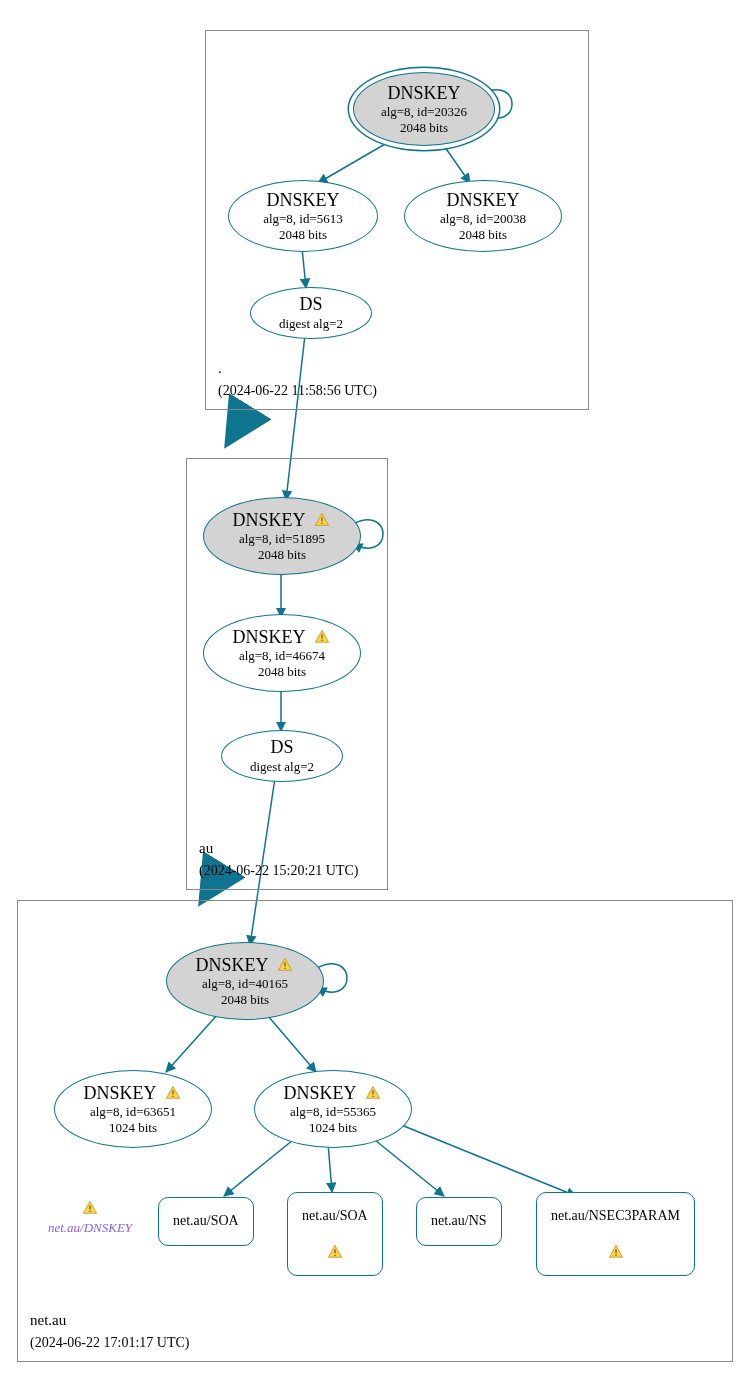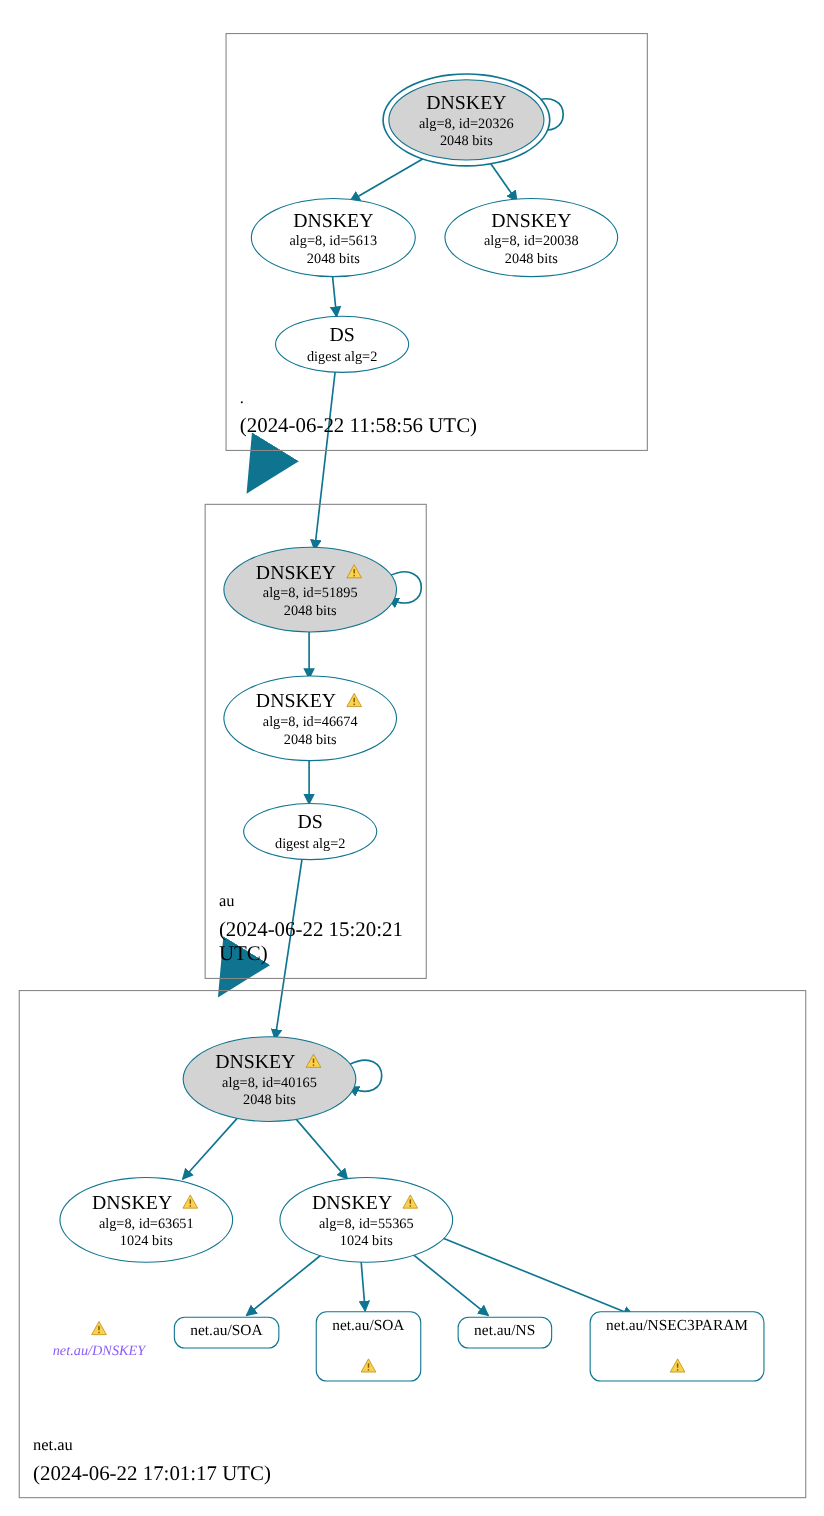--- a/index.html
+++ b/index.html
@@ -19,21 +19,21 @@
     background: transparent;
   }
   .zone-label {
     position: absolute;
     left: 12px;
     bottom: 10px;
     font-size: 15px;
     color: #000;
   }
   .zone-label .zname { display: block; }
-  .zone-label .ztime { display: block; font-size: 19px; margin-top: 6px; }
+  .zone-label .ztime { display: block; font-size: 14px; margin-top: 6px; }
   .node {
     position: absolute;
     display: flex;
     flex-direction: column;
     align-items: center;
     justify-content: center;
     text-align: center;
     font-size: 14px;
     line-height: 1.2;
   }
@@ -46,21 +46,21 @@
     background: #d3d3d3;
   }
   .ellipse.double {
     box-shadow: 0 0 0 4px #fff, 0 0 0 5.5px #0e7490;
     margin: 6px;
   }
   .roundrect {
     border: 1.5px solid #0e7490;
     border-radius: 10px;
     background: #fff;
-    padding: 5px 14px;
+    padding: 15px 14px;
     white-space: nowrap;
   }
   .node .title { font-size: 18px; }
   .node .sub   { font-size: 13px; }
   .warn-icon {
     display: inline-block;
     width: 18px;
     height: 16px;
     vertical-align: -2px;
     margin-left: 4px;

